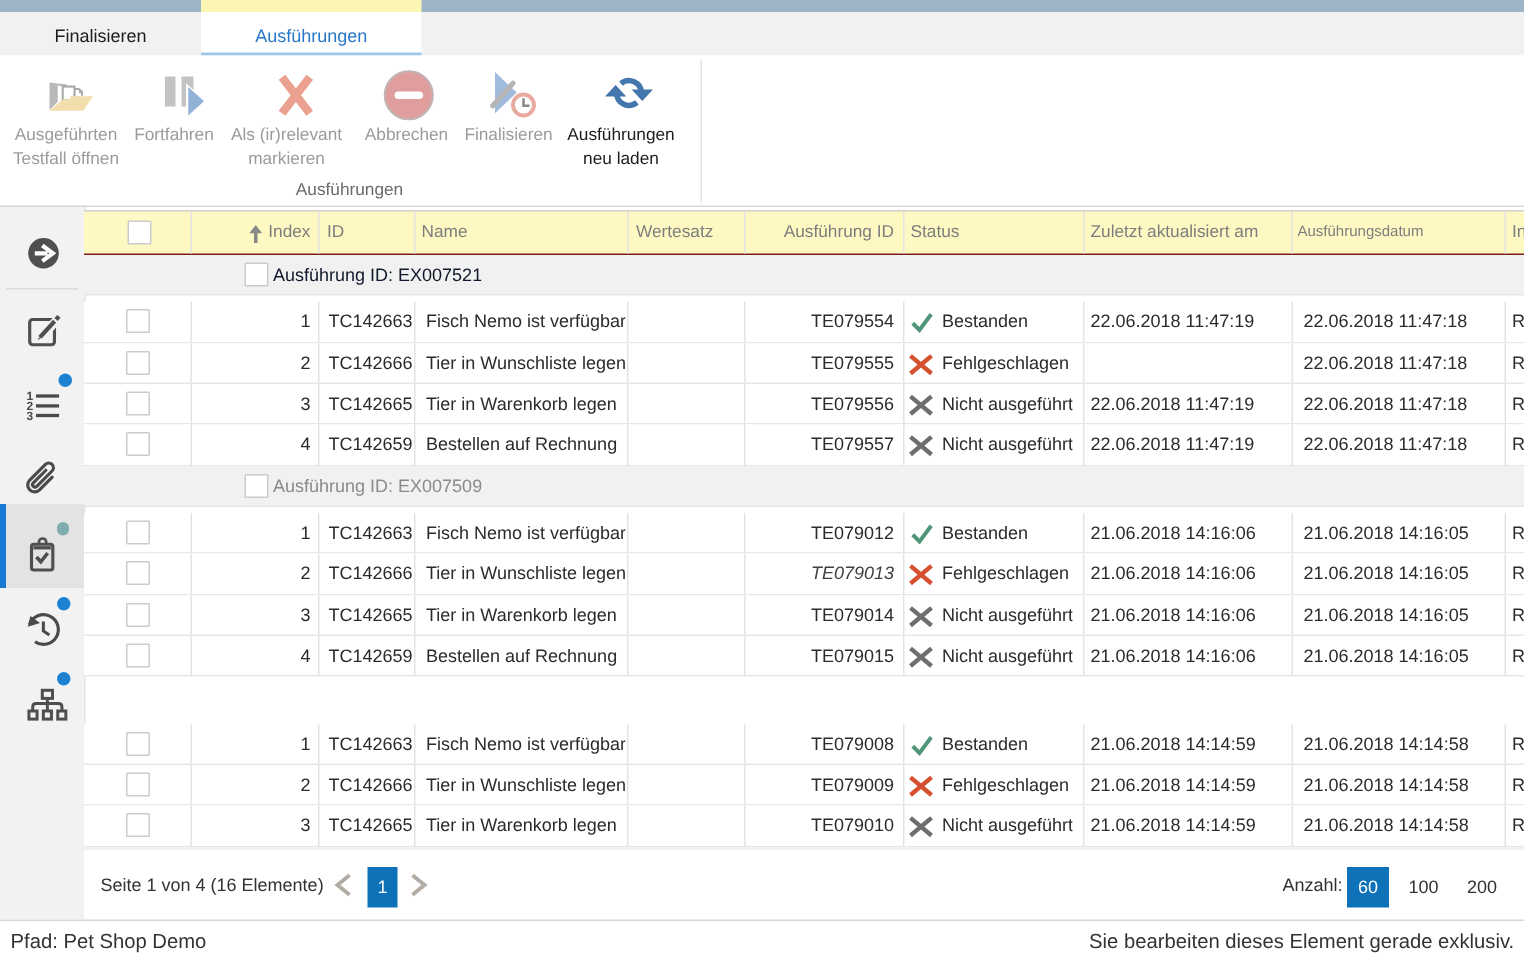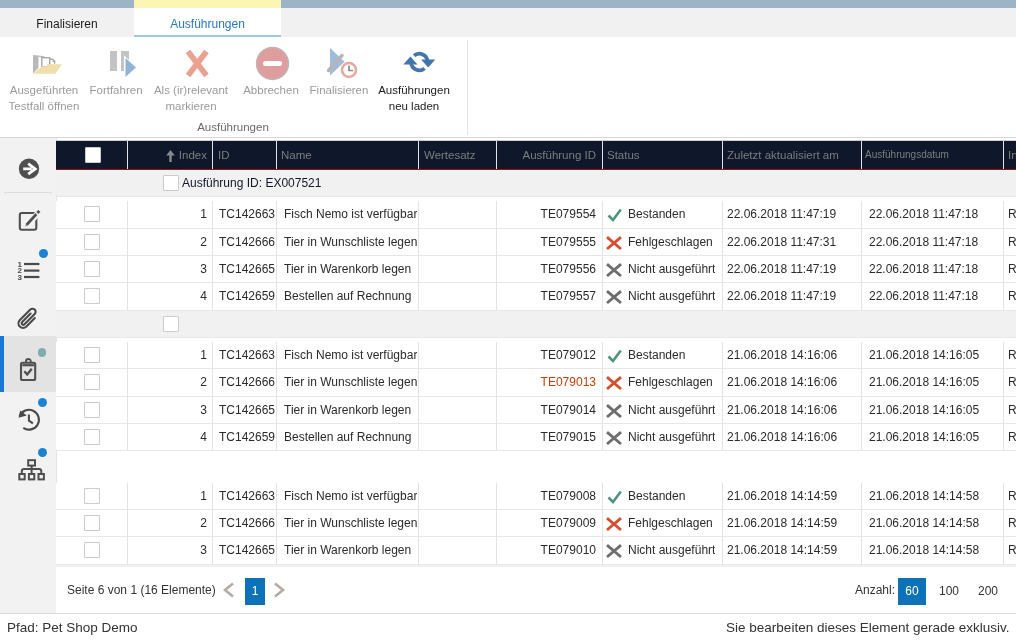--- a/index.html
+++ b/index.html
@@ -124,21 +124,21 @@
 
 <g fill="none" stroke="#4f4f4f" stroke-width="2">
  <rect x="28.2" y="322.2" width="6.8" height="5.4"></rect>
  <path d="M31.6,327.6 L31.6,331"></path>
  <path d="M21.8,336 L21.8,333.3 Q21.8,331 24.1,331 L39,331 Q41.3,331 41.3,333.3 L41.3,336 M31.6,331 L31.6,336"></path>
  <rect x="19.3" y="336" width="5.4" height="5.4"></rect>
  <rect x="28.9" y="336" width="5.4" height="5.4"></rect>
  <rect x="38.5" y="336" width="5.4" height="5.4"></rect>
 </g>
 </svg>
-<div class="abs" style="left:56px;top:140px;width:960px;height:28px;background:#0f172a;border-top:1px solid #d0d0d0;border-bottom:1px solid #7f1d1d;">
+<div class="abs" style="left:56px;top:140px;width:960px;height:28px;background:#fef9c3;border-top:1px solid #d0d0d0;border-bottom:1px solid #7f1d1d;">
 <div class="sep" style="left:71px;"></div>
       <div class="sep" style="left:156px;"></div>
       <div class="sep" style="left:220px;"></div>
       <div class="sep" style="left:362px;"></div>
       <div class="sep" style="left:440px;"></div>
       <div class="sep" style="left:546px;"></div>
       <div class="sep" style="left:666px;"></div>
       <div class="sep" style="left:805px;"></div>
       <div class="sep" style="left:947px;"></div>
 <div class="cb" style="left:29px;top:6px;"></div>
@@ -195,21 +195,20 @@
       <div class="sep" style="left:947px;"></div>
 <div class="cb" style="left:28px;top:5px;"></div>
 <div class="cell" style="left:104px;width:47px;top:0;height:26.35px;line-height:26.35px;text-align:right;font-size:12px;color:#2b2b2b;">2</div>
 <div class="cell" style="left:163px;top:0;height:26.35px;line-height:26.35px;font-size:12px;color:#2b2b2b;">TC142666</div>
 <div class="cell" style="left:228px;top:0;height:26.35px;line-height:26.35px;font-size:12px;color:#2b2b2b;">Tier in Wunschliste legen</div>
 <div class="cell" style="left:460px;width:80px;top:0;height:26.35px;line-height:26.35px;text-align:right;font-size:12px;color:#2b2b2b;">TE079555</div>
 <svg width="16" height="16" viewBox="0 0 16 16" style="position:absolute;left:550px;top:6px;">
         <path d="M1,2.2 L15,14 M15,2.2 L1,14" stroke="#d4502e" stroke-width="2.9"></path>
       </svg>
 <div class="cell" style="left:572px;top:0;height:26.35px;line-height:26.35px;font-size:12px;color:#2b2b2b;">Fehlgeschlagen</div>
-<div class="cell" style="left:671px;top:0;height:26.35px;line-height:26.35px;font-size:12px;color:#2b2b2b;">22.06.2018 11:47:31</div>
 <div class="cell" style="left:813px;top:0;height:26.35px;line-height:26.35px;font-size:12px;color:#2b2b2b;">22.06.2018 11:47:18</div>
 <div class="cell" style="left:952px;top:0;height:26.35px;line-height:26.35px;font-size:12px;color:#2b2b2b;">R</div>
 </div>
 <div class="abs" style="left:56px;top:256.00px;width:960px;height:26.35px;background:#fff;border-bottom:1px solid #e7e7e7;">
 <div class="sep" style="left:71px;"></div>
       <div class="sep" style="left:156px;"></div>
       <div class="sep" style="left:220px;"></div>
       <div class="sep" style="left:362px;"></div>
       <div class="sep" style="left:440px;"></div>
       <div class="sep" style="left:546px;"></div>
@@ -247,20 +246,21 @@
 <svg width="16" height="16" viewBox="0 0 16 16" style="position:absolute;left:550px;top:6px;">
         <path d="M1,2.2 L15,14 M15,2.2 L1,14" stroke="#6e6e6e" stroke-width="2.9"></path>
       </svg>
 <div class="cell" style="left:572px;top:0;height:26.35px;line-height:26.35px;font-size:12px;color:#2b2b2b;">Nicht ausgeführt</div>
 <div class="cell" style="left:671px;top:0;height:26.35px;line-height:26.35px;font-size:12px;color:#2b2b2b;">22.06.2018 11:47:19</div>
 <div class="cell" style="left:813px;top:0;height:26.35px;line-height:26.35px;font-size:12px;color:#2b2b2b;">22.06.2018 11:47:18</div>
 <div class="cell" style="left:952px;top:0;height:26.35px;line-height:26.35px;font-size:12px;color:#2b2b2b;">R</div>
 </div>
 <div class="abs" style="left:56px;top:310.70px;width:960px;height:26.0px;background:#f1f1f1;border-bottom:1px solid #e7e7e7;">
 <div class="cb" style="left:107px;top:5px;"></div>
+<div class="cell" style="left:126px;top:0;height:26px;line-height:26px;font-size:12px;color:#8a8a8a;">Ausführung ID: EX007509</div>
 </div>
 <div class="abs" style="left:56px;top:342.00px;width:960px;height:26.35px;background:#fff;border-bottom:1px solid #e7e7e7;">
 <div class="sep" style="left:71px;"></div>
       <div class="sep" style="left:156px;"></div>
       <div class="sep" style="left:220px;"></div>
       <div class="sep" style="left:362px;"></div>
       <div class="sep" style="left:440px;"></div>
       <div class="sep" style="left:546px;"></div>
       <div class="sep" style="left:666px;"></div>
       <div class="sep" style="left:805px;"></div>
@@ -285,21 +285,21 @@
       <div class="sep" style="left:362px;"></div>
       <div class="sep" style="left:440px;"></div>
       <div class="sep" style="left:546px;"></div>
       <div class="sep" style="left:666px;"></div>
       <div class="sep" style="left:805px;"></div>
       <div class="sep" style="left:947px;"></div>
 <div class="cb" style="left:28px;top:5px;"></div>
 <div class="cell" style="left:104px;width:47px;top:0;height:26.35px;line-height:26.35px;text-align:right;font-size:12px;color:#2b2b2b;">2</div>
 <div class="cell" style="left:163px;top:0;height:26.35px;line-height:26.35px;font-size:12px;color:#2b2b2b;">TC142666</div>
 <div class="cell" style="left:228px;top:0;height:26.35px;line-height:26.35px;font-size:12px;color:#2b2b2b;">Tier in Wunschliste legen</div>
-<div class="cell" style="left:460px;width:80px;top:0;height:26.35px;line-height:26.35px;text-align:right;font-size:12px;color:#c2410c;">TE079013</div>
+<div class="cell" style="left:460px;width:80px;top:0;height:26.35px;line-height:26.35px;text-align:right;font-size:12px;color:#404040;font-style:italic;">TE079013</div>
 <svg width="16" height="16" viewBox="0 0 16 16" style="position:absolute;left:550px;top:6px;">
         <path d="M1,2.2 L15,14 M15,2.2 L1,14" stroke="#d4502e" stroke-width="2.9"></path>
       </svg>
 <div class="cell" style="left:572px;top:0;height:26.35px;line-height:26.35px;font-size:12px;color:#2b2b2b;">Fehlgeschlagen</div>
 <div class="cell" style="left:671px;top:0;height:26.35px;line-height:26.35px;font-size:12px;color:#2b2b2b;">21.06.2018 14:16:06</div>
 <div class="cell" style="left:813px;top:0;height:26.35px;line-height:26.35px;font-size:12px;color:#2b2b2b;">21.06.2018 14:16:05</div>
 <div class="cell" style="left:952px;top:0;height:26.35px;line-height:26.35px;font-size:12px;color:#2b2b2b;">R</div>
 </div>
 <div class="abs" style="left:56px;top:396.70px;width:960px;height:26.35px;background:#fff;border-bottom:1px solid #e7e7e7;">
 <div class="sep" style="left:71px;"></div>
@@ -411,21 +411,21 @@
 <svg width="16" height="16" viewBox="0 0 16 16" style="position:absolute;left:550px;top:6px;">
         <path d="M1,2.2 L15,14 M15,2.2 L1,14" stroke="#6e6e6e" stroke-width="2.9"></path>
       </svg>
 <div class="cell" style="left:572px;top:0;height:26.35px;line-height:26.35px;font-size:12px;color:#2b2b2b;">Nicht ausgeführt</div>
 <div class="cell" style="left:671px;top:0;height:26.35px;line-height:26.35px;font-size:12px;color:#2b2b2b;">21.06.2018 14:14:59</div>
 <div class="cell" style="left:813px;top:0;height:26.35px;line-height:26.35px;font-size:12px;color:#2b2b2b;">21.06.2018 14:14:58</div>
 <div class="cell" style="left:952px;top:0;height:26.35px;line-height:26.35px;font-size:12px;color:#2b2b2b;">R</div>
 </div>
 <div class="abs" style="left:56px;top:564.75px;width:960px;height:2.25px;background:#f1f1f1;"></div>
 <div class="abs" style="left:56px;top:567px;width:960px;height:46px;background:#fff;">
-<div class="cell" style="left:11px;top:0;height:46px;line-height:46px;font-size:12px;color:#333;">Seite 6 von 1 (16 Elemente)</div>
+<div class="cell" style="left:11px;top:0;height:46px;line-height:46px;font-size:12px;color:#333;">Seite 1 von 4 (16 Elemente)</div>
 <svg width="14" height="16" viewBox="0 0 14 16" style="position:absolute;left:166px;top:15px;">
         <path d="M11,1.5 L3,8 L11,14.5" fill="none" stroke="#b3aca4" stroke-width="2.6"></path>
       </svg>
 <div class="abs" style="left:189px;top:11px;width:20px;height:27px;background:#0e72b8;color:#fff;font-size:12px;text-align:center;line-height:27px;">1</div>
 <svg width="14" height="16" viewBox="0 0 14 16" style="position:absolute;left:216px;top:15px;">
         <path d="M3,1.5 L11,8 L3,14.5" fill="none" stroke="#b3aca4" stroke-width="2.6"></path>
       </svg>
 <div class="cell" style="left:799px;top:0;height:46px;line-height:46px;font-size:12px;color:#333;">Anzahl:</div>
 <div class="abs" style="left:842px;top:11px;width:28px;height:27px;background:#0e72b8;color:#fff;font-size:12px;text-align:center;line-height:27px;">60</div>
 <div class="abs" style="left:879px;top:11px;width:28px;height:27px;color:#333;font-size:12px;text-align:center;line-height:27px;">100</div>

